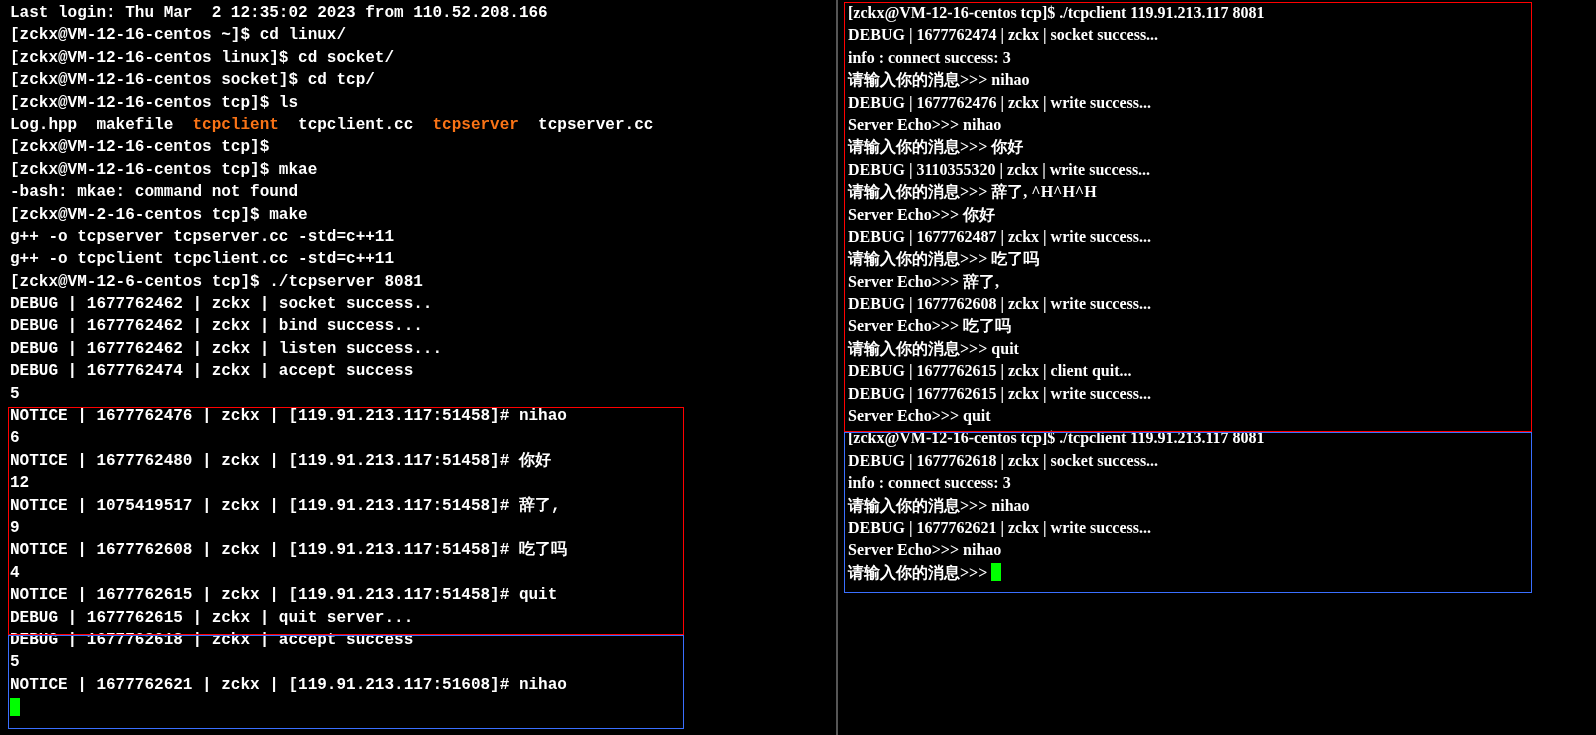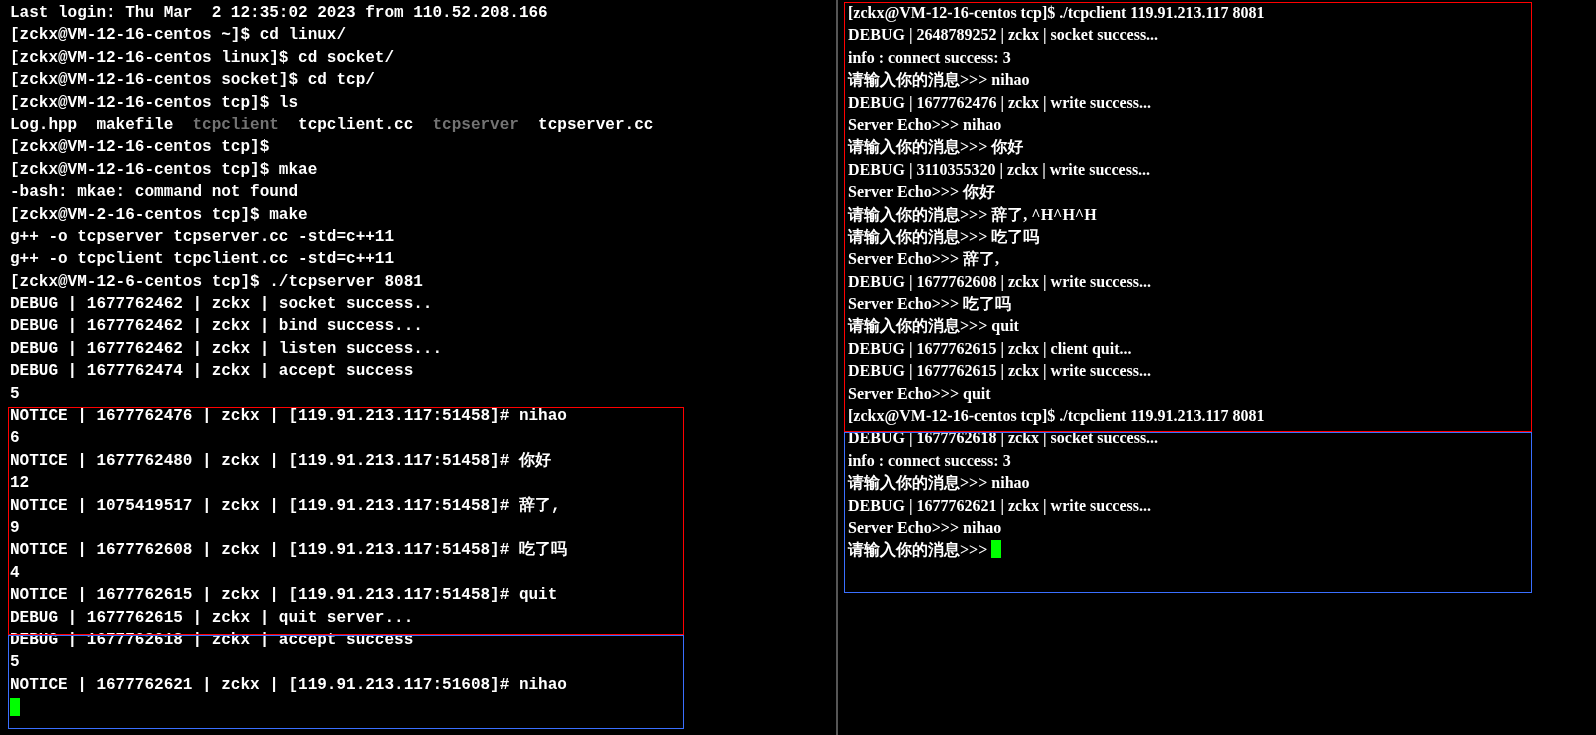--- a/index.html
+++ b/index.html
@@ -32,21 +32,21 @@
   .pane-right {
     flex: 1;
     padding: 2px 4px 2px 10px;
     font-family: Liberation Serif, serif;
   }
   .line {
     white-space: pre;
     font-weight: bold;
   }
   .exe {
-    color: #737373;
+    color: #f97316;
     font-weight: bold;
   }
   .cursor {
     display: inline-block;
     width: 10px;
     height: 18px;
     background: #00ff00;
     vertical-align: text-bottom;
   }
   .box {
@@ -99,29 +99,30 @@
     <div class="line">5</div>
     <div class="line">NOTICE | 1677762621 | zckx | [119.91.213.117:51608]# nihao</div>
     <div class="line"><span class="cursor"></span></div>
 
     <div class="box red-box" style="left:8px; top:407px; width:676px; height:228px;"></div>
     <div class="box blue-box" style="left:8px; top:635px; width:676px; height:94px;"></div>
   </div>
 
   <div class="pane pane-right">
     <div class="line">[zckx@VM-12-16-centos tcp]$ ./tcpclient 119.91.213.117 8081</div>
-    <div class="line">DEBUG | 2648789252 | zckx | socket success...</div>
+    <div class="line">DEBUG | 1677762474 | zckx | socket success...</div>
     <div class="line">info : connect success: 3</div>
     <div class="line">请输入你的消息&gt;&gt;&gt; nihao</div>
     <div class="line">DEBUG | 1677762476 | zckx | write success...</div>
     <div class="line">Server Echo&gt;&gt;&gt; nihao</div>
     <div class="line">请输入你的消息&gt;&gt;&gt; 你好</div>
     <div class="line">DEBUG | 3110355320 | zckx | write success...</div>
+    <div class="line">请输入你的消息&gt;&gt;&gt; 辞了, ^H^H^H</div>
     <div class="line">Server Echo&gt;&gt;&gt; 你好</div>
-    <div class="line">请输入你的消息&gt;&gt;&gt; 辞了, ^H^H^H</div>
+    <div class="line">DEBUG | 1677762487 | zckx | write success...</div>
     <div class="line">请输入你的消息&gt;&gt;&gt; 吃了吗</div>
     <div class="line">Server Echo&gt;&gt;&gt; 辞了,</div>
     <div class="line">DEBUG | 1677762608 | zckx | write success...</div>
     <div class="line">Server Echo&gt;&gt;&gt; 吃了吗</div>
     <div class="line">请输入你的消息&gt;&gt;&gt; quit</div>
     <div class="line">DEBUG | 1677762615 | zckx | client quit...</div>
     <div class="line">DEBUG | 1677762615 | zckx | write success...</div>
     <div class="line">Server Echo&gt;&gt;&gt; quit</div>
     <div class="line">[zckx@VM-12-16-centos tcp]$ ./tcpclient 119.91.213.117 8081</div>
     <div class="line">DEBUG | 1677762618 | zckx | socket success...</div>

